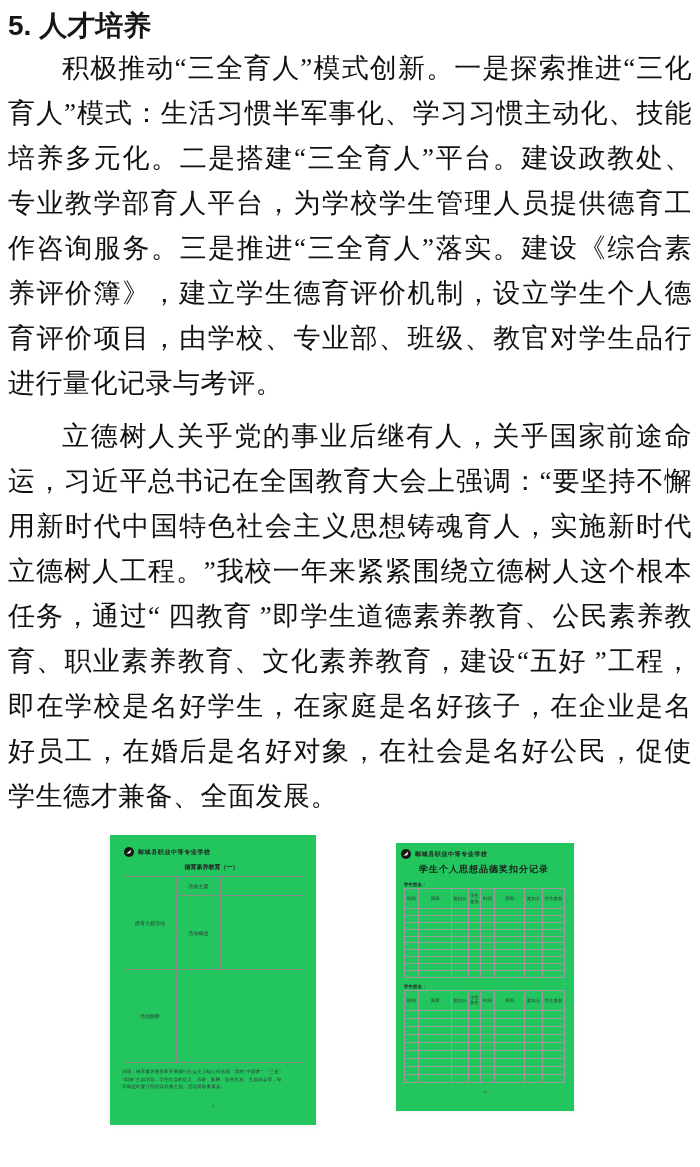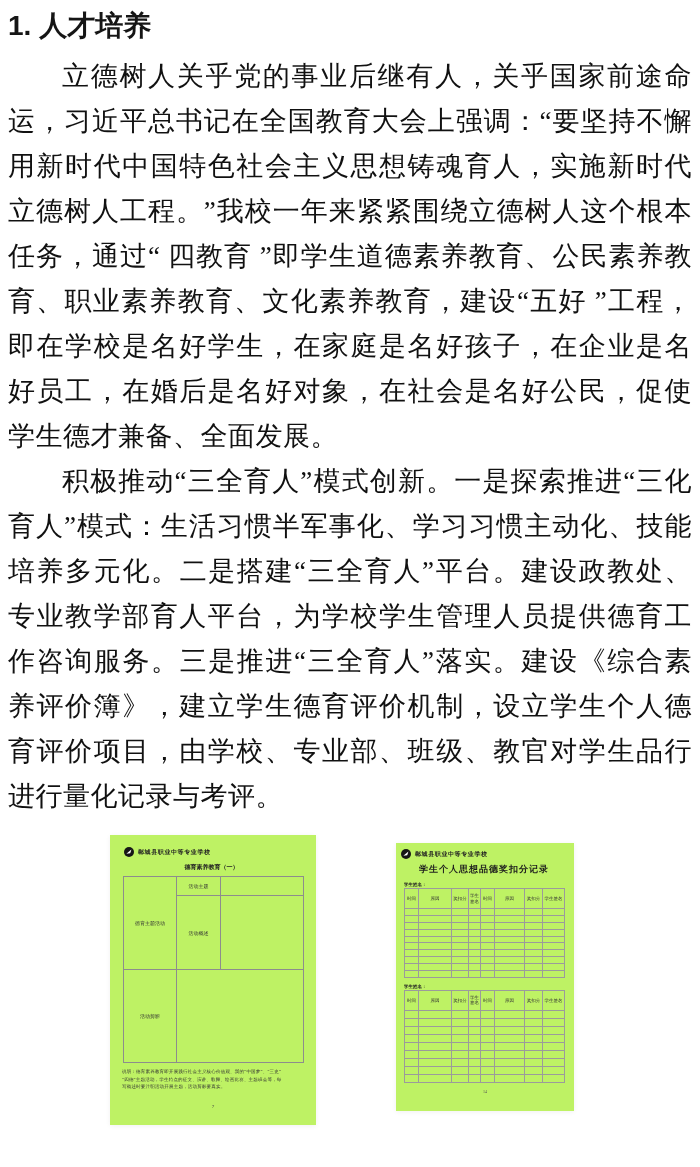--- a/index.html
+++ b/index.html
@@ -11,21 +11,21 @@
       font-size:28px;line-height:40px;margin:0;}
   .h2{font-family:"Liberation Sans",sans-serif;font-weight:bold;
       font-size:24px;line-height:36px;margin:14px 0 0 0;}
 
   .body-para{font-size:27px;line-height:45px;margin:0;text-align:justify;
       text-indent:2em;letter-spacing:0.5px;color:#111;}
   .p1{margin-top:8px;}
 
   
   .figure-row{display:flex;align-items:flex-start;margin-top:16px;height:292px;}
-  .scan{background:#bef264;box-shadow:0 1px 5px rgba(0,0,0,0.06);color:#3a3a3a;}
+  .scan{background:#22c55e;box-shadow:0 1px 5px rgba(0,0,0,0.06);color:#3a3a3a;}
   .scan-left{width:206px;margin-left:102px;padding-top:12px;height:278px;}
   .scan-right{width:178px;margin-left:80px;margin-top:8px;padding-top:6px;height:262px;}
 
   .scan-hdr{display:flex;align-items:center;gap:4px;}
   .scan-left .scan-hdr{margin-left:14px;}
   .scan-right .scan-hdr{margin-left:5px;}
   .logo{display:inline-block;line-height:0;}
   .school{font-size:6px;font-weight:bold;letter-spacing:0.6px;color:#222;}
 
   .scan-title-l{width:177px;margin:6px 0 0 13px;text-align:center;
@@ -58,24 +58,24 @@
   .record col.c3{width:17px;} .record col.c4{width:12px;}
   .record col.c5{width:14px;} .record col.c6{width:30px;}
   .record col.c7{width:18px;} .record col.c8{width:22px;}
   .scan-page-r{text-align:center;font-size:4px;margin-top:6px;color:#555;}
 </style>
 </head>
 <body>
 
 <div class="doc">
 
-  <h1 class="h1">1. 人才培养</h1>
-
+  <h1 class="h1">5. 人才培养</h1>
+
+  <p class="body-para">积极推动“三全育人”模式创新。一是探索推进“三化育人”模式：生活习惯半军事化、学习习惯主动化、技能培养多元化。二是搭建“三全育人”平台。建设政教处、专业教学部育人平台，为学校学生管理人员提供德育工作咨询服务。三是推进“三全育人”落实。建设《综合素养评价簿》，建立学生德育评价机制，设立学生个人德育评价项目，由学校、专业部、班级、教官对学生品行进行量化记录与考评。</p>
   <p class="body-para p1">立德树人关乎党的事业后继有人，关乎国家前途命运，习近平总书记在全国教育大会上强调：“要坚持不懈用新时代中国特色社会主义思想铸魂育人，实施新时代立德树人工程。”我校一年来紧紧围绕立德树人这个根本任务，通过“ 四教育 ”即学生道德素养教育、公民素养教育、职业素养教育、文化素养教育，建设“五好 ”工程，即在学校是名好学生，在家庭是名好孩子，在企业是名好员工，在婚后是名好对象，在社会是名好公民，促使学生德才兼备、全面发展。</p>
-  <p class="body-para">积极推动“三全育人”模式创新。一是探索推进“三化育人”模式：生活习惯半军事化、学习习惯主动化、技能培养多元化。二是搭建“三全育人”平台。建设政教处、专业教学部育人平台，为学校学生管理人员提供德育工作咨询服务。三是推进“三全育人”落实。建设《综合素养评价簿》，建立学生德育评价机制，设立学生个人德育评价项目，由学校、专业部、班级、教官对学生品行进行量化记录与考评。</p>
 
   <div class="figure-row">
 
     <div class="scan scan-left">
       <div class="scan-hdr">
         <span class="logo">
           <svg width="10" height="10" viewBox="0 0 10 10">
             <circle cx="5" cy="5" r="5" fill="#161616"></circle>
             <path d="M2.4 6.8 L7.4 2.4 L6.2 6.2 Z" fill="#ffffff"></path>
           </svg>

